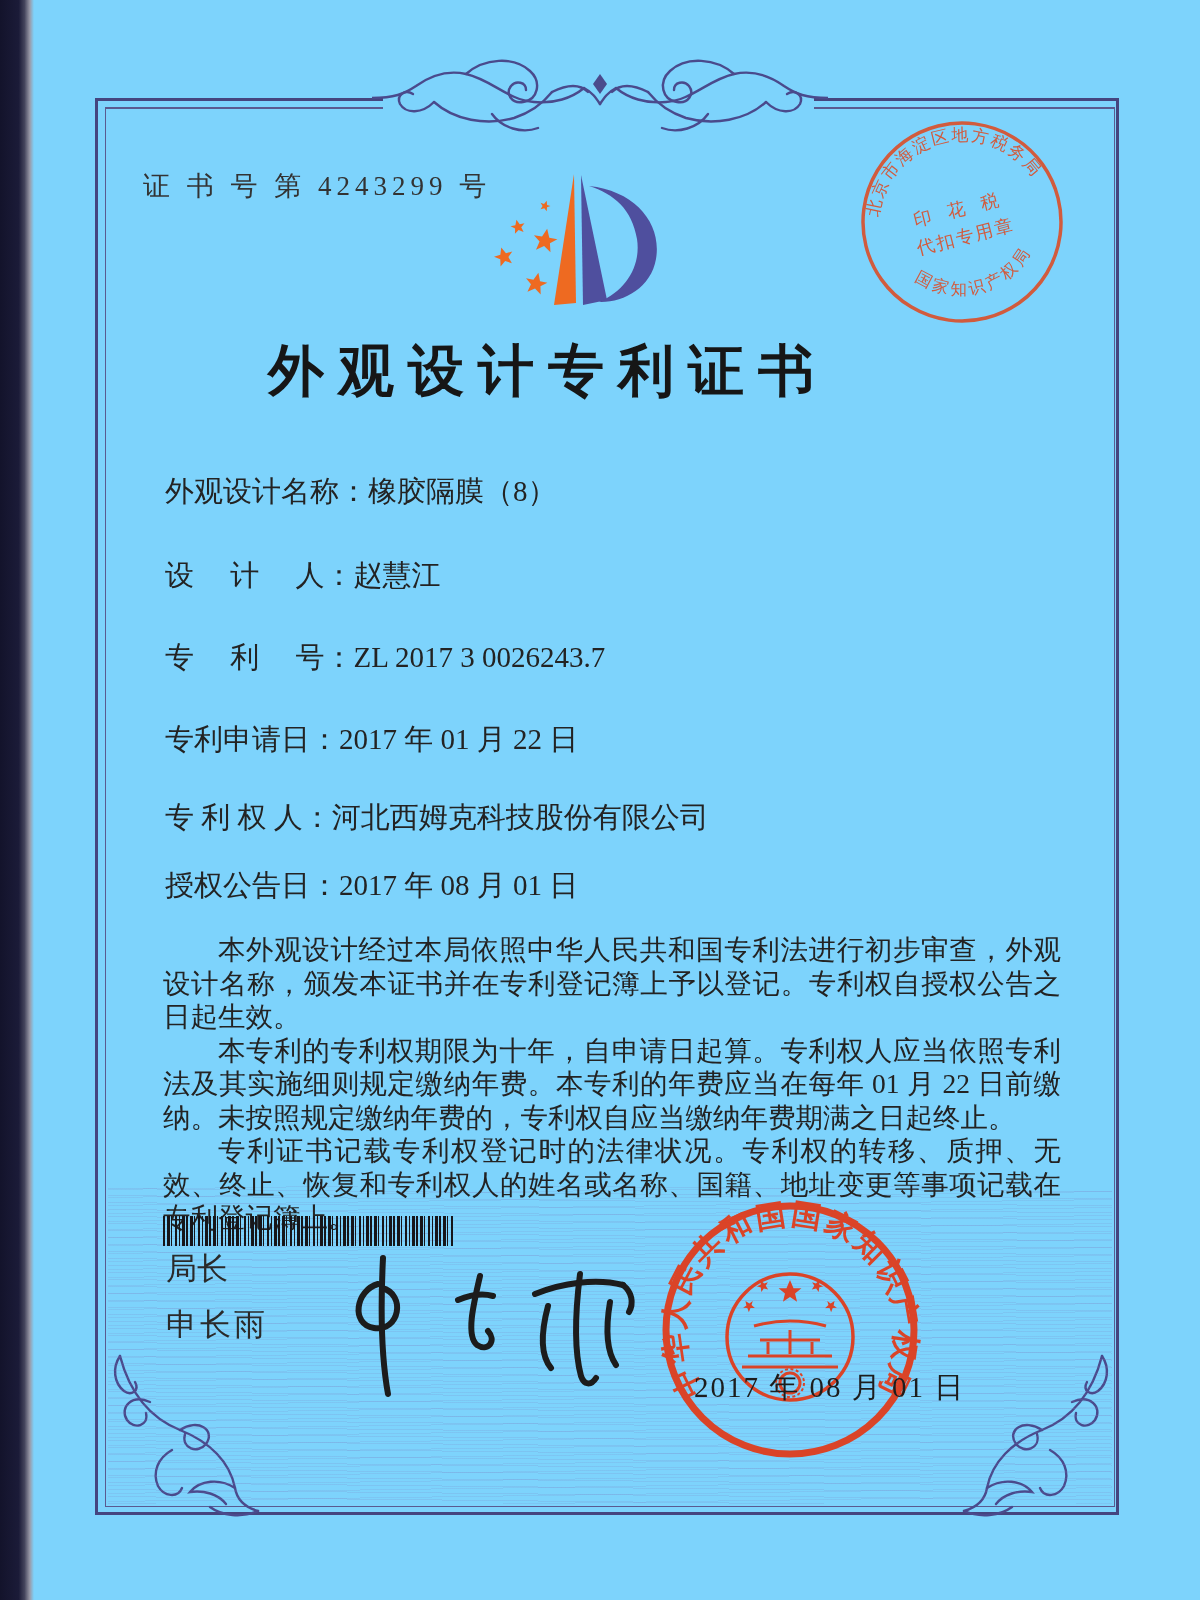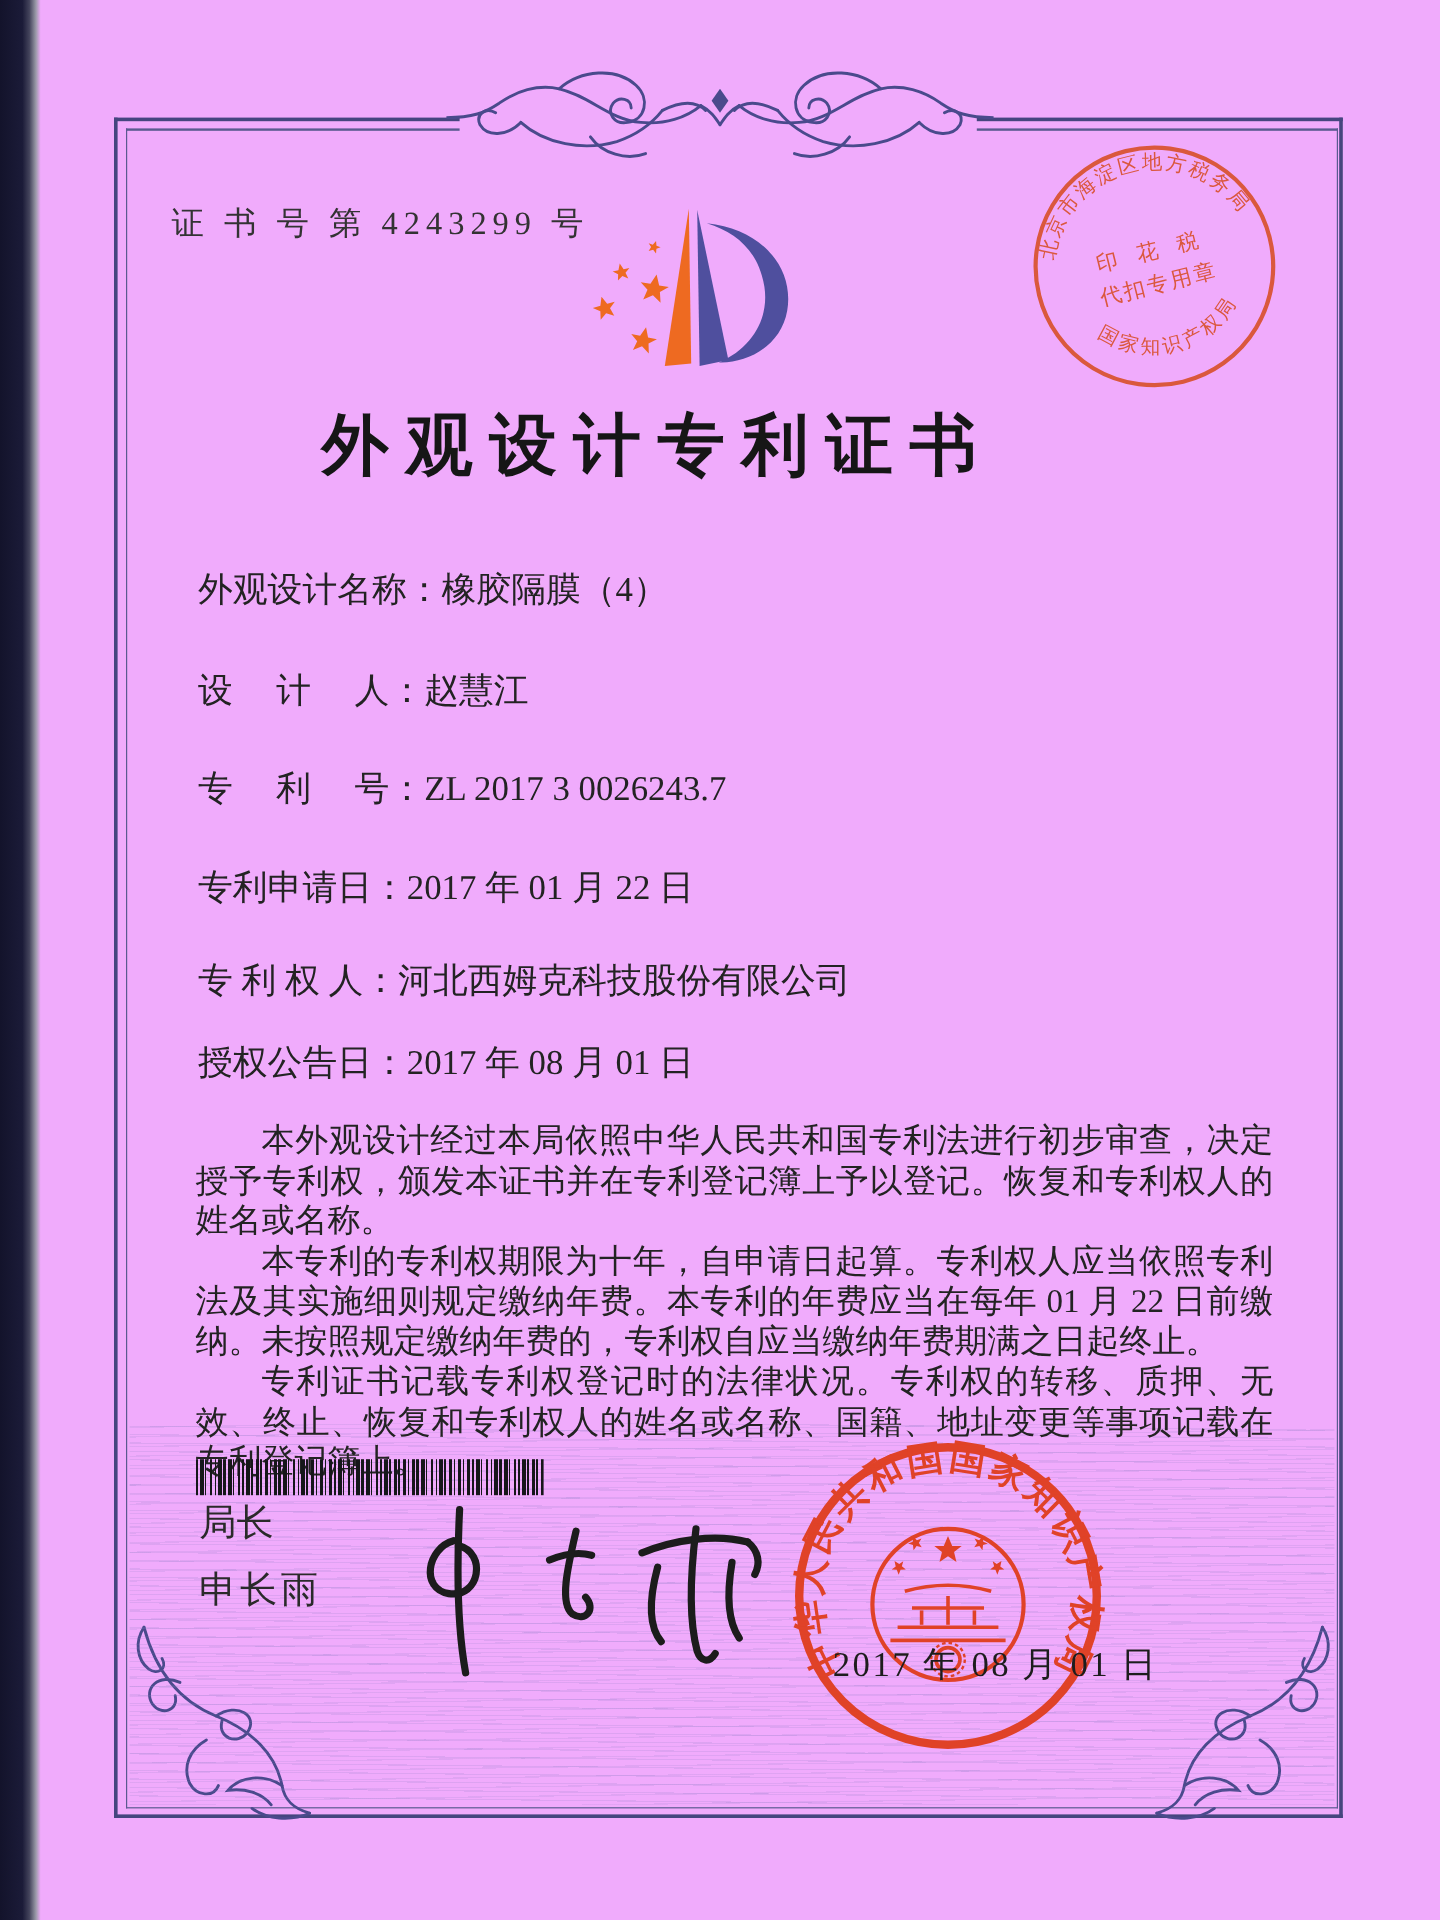--- a/index.html
+++ b/index.html
@@ -3,21 +3,21 @@
 <meta charset="utf-8">
 <style>
   * { margin:0; padding:0; box-sizing:border-box; }
   html,body { width:1200px; height:1600px; }
   body {
     font-family: "Liberation Serif", "DejaVu Serif", serif;
     background:#fbfaf3;
     position:relative;
     overflow:hidden;
   }
-  .page { position:absolute; inset:0; background:#f0abfc; }
+  .page { position:absolute; inset:0; background:#7dd3fc; }
 
   
   .binding {
     position:absolute; left:0; top:0; width:34px; height:1600px;
     background:linear-gradient(90deg,#13132b 0%,#1b1b38 55%,#44445c 72%,#9a9aa8 88%,rgba(250,249,243,0) 100%);
   }
 
   
   .frame-outer {
     position:absolute; left:95px; top:98px; width:1024px; height:1417px;
@@ -188,29 +188,29 @@
       <text font-size="16.5" letter-spacing="3" text-anchor="middle">
         <textPath href="#taxBot" startOffset="50%">国家知识产权局</textPath>
       </text>
       <text x="110" y="103" font-size="18" letter-spacing="6" text-anchor="middle">印 花 税</text>
       <text x="110" y="131" font-size="18" letter-spacing="2" text-anchor="middle">代扣专用章</text>
     </g>
   </svg>
 
   <div class="doc-title">外观设计专利证书</div>
 
-  <div class="field f0"><span class="lab">外观设计名称：</span><span class="val">橡胶隔膜（4）</span></div>
+  <div class="field f0"><span class="lab">外观设计名称：</span><span class="val">橡胶隔膜（8）</span></div>
   <div class="field f1"><span class="lab">设　 计　 人：</span><span class="val">赵慧江</span></div>
   <div class="field f2"><span class="lab">专　 利　 号：</span><span class="val">ZL 2017 3 0026243.7</span></div>
   <div class="field f3"><span class="lab">专利申请日：</span><span class="val">2017 年 01 月 22 日</span></div>
   <div class="field f4"><span class="lab">专 利 权 人：</span><span class="val">河北西姆克科技股份有限公司</span></div>
   <div class="field f5"><span class="lab">授权公告日：</span><span class="val">2017 年 08 月 01 日</span></div>
 
   <div class="body-text">
-    <p>本外观设计经过本局依照中华人民共和国专利法进行初步审查，决定授予专利权，颁发本证书并在专利登记簿上予以登记。恢复和专利权人的姓名或名称。</p>
+    <p>本外观设计经过本局依照中华人民共和国专利法进行初步审查，外观设计名称，颁发本证书并在专利登记簿上予以登记。专利权自授权公告之日起生效。</p>
     <p>本专利的专利权期限为十年，自申请日起算。专利权人应当依照专利法及其实施细则规定缴纳年费。本专利的年费应当在每年 01 月 22 日前缴纳。未按照规定缴纳年费的，专利权自应当缴纳年费期满之日起终止。</p>
     <p>专利证书记载专利权登记时的法律状况。专利权的转移、质押、无效、终止、恢复和专利权人的姓名或名称、国籍、地址变更等事项记载在专利登记簿上。</p>
   </div>
 
   <div class="barcode"></div>
 
   <div class="signer">
     <div class="title">局长</div>
     <div class="name">申长雨</div>
   </div>

